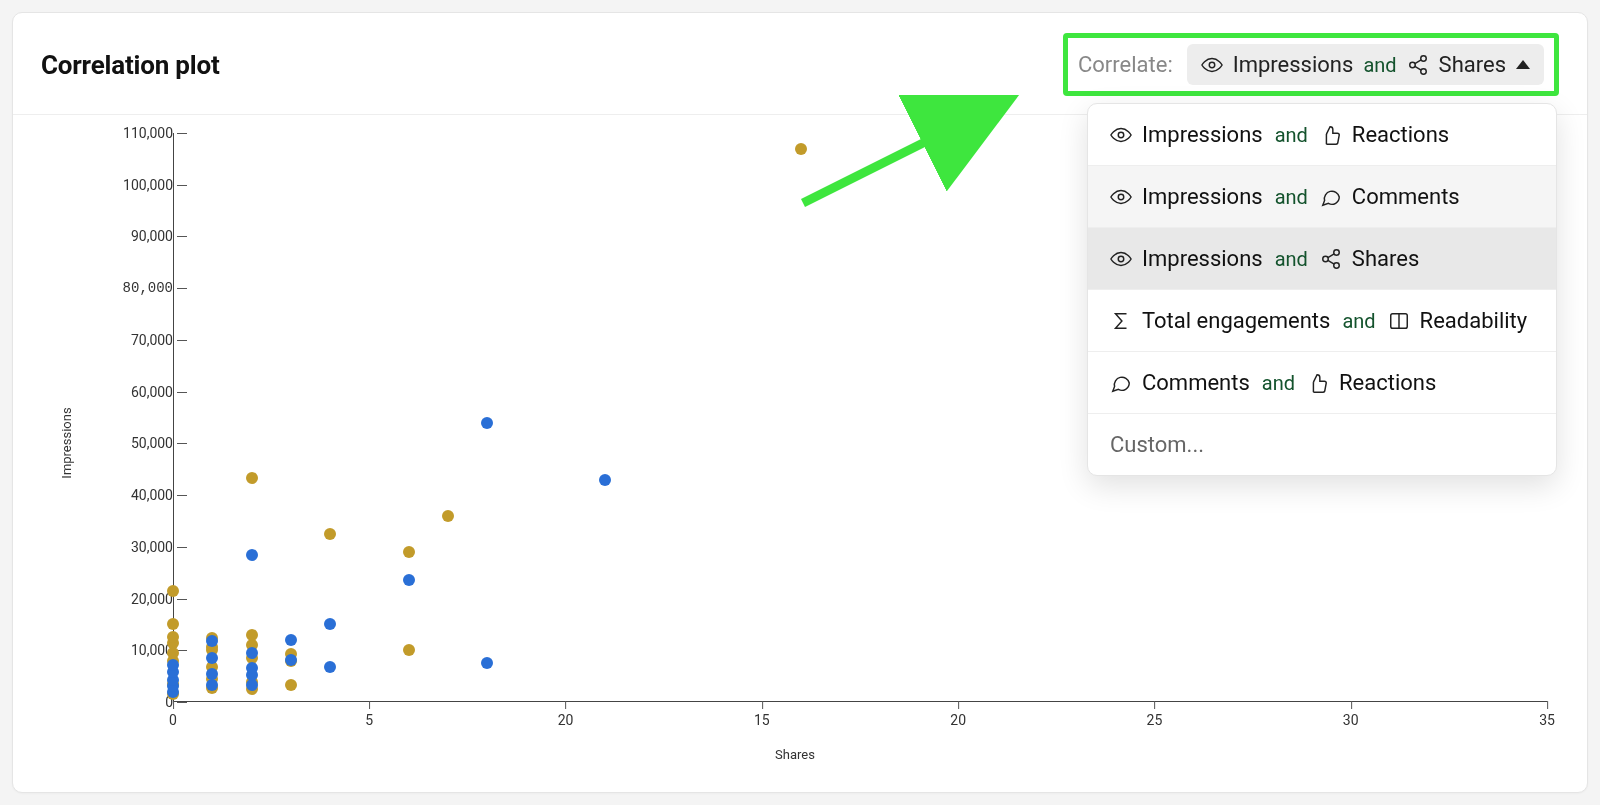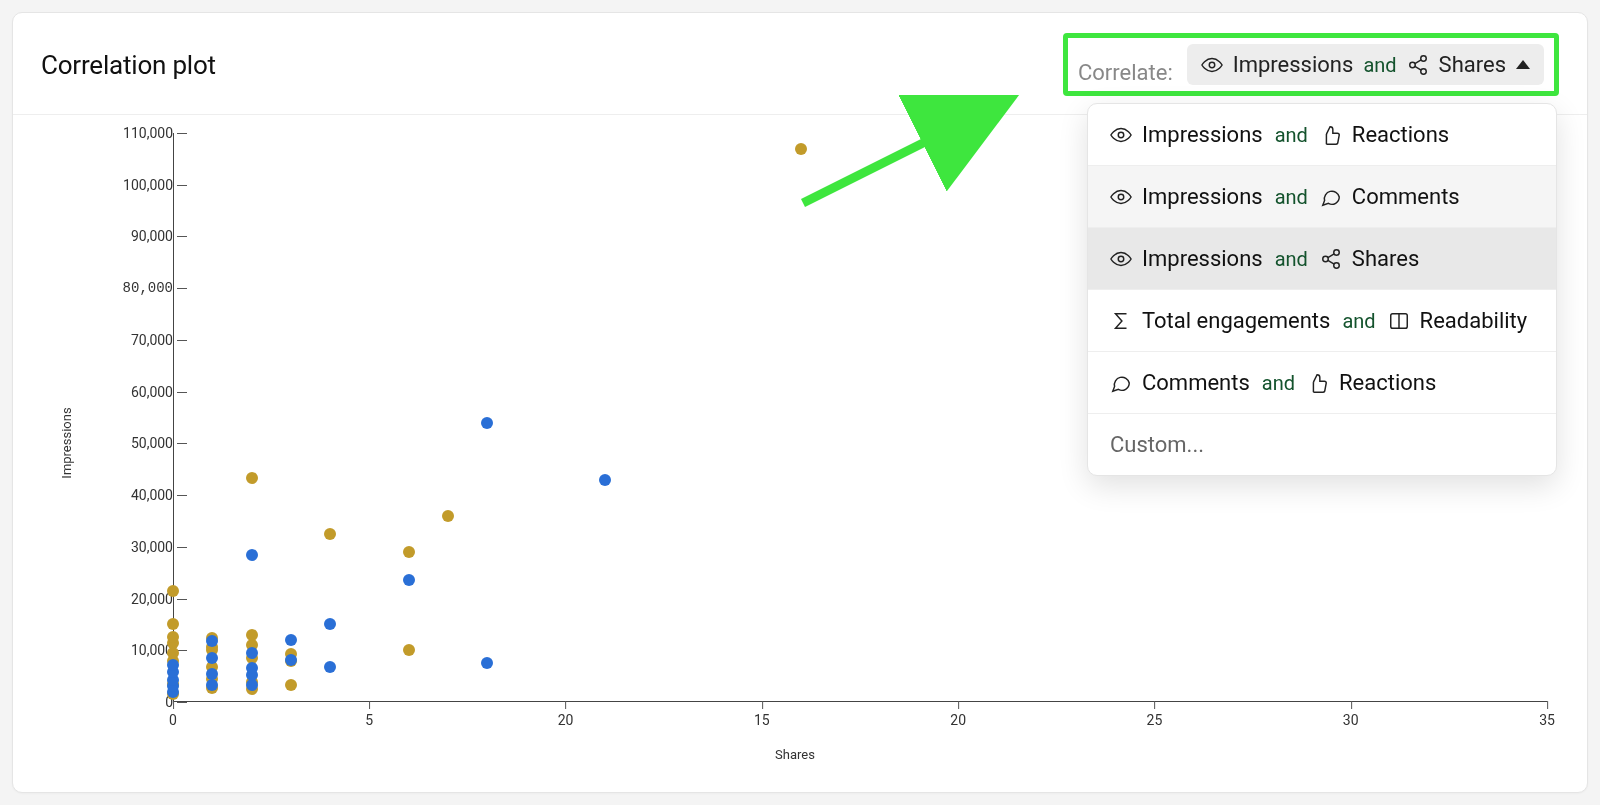--- a/index.html
+++ b/index.html
@@ -21,26 +21,26 @@
   }
   .card-header {
     display: flex;
     align-items: center;
     justify-content: space-between;
     padding: 20px 28px 18px 28px;
     border-bottom: 1px solid #eee;
   }
   .title {
     font-size: 26px;
-    font-weight: 400;
+    font-weight: 700;
     letter-spacing: -0.2px;
   }
   .selector-wrap {
     display: flex;
-    align-items: flex-end;
+    align-items: center;
     gap: 14px;
     padding: 6px 10px;
     border: 5px solid #3ee63e;
     border-radius: 4px;
   }
   .selector-label {
     font-size: 22px;
     color: #888;
   }
   .selector-pill {

